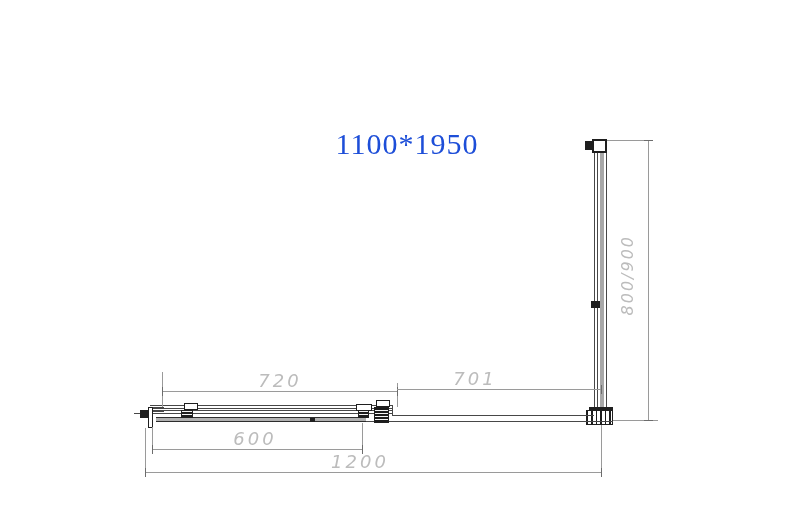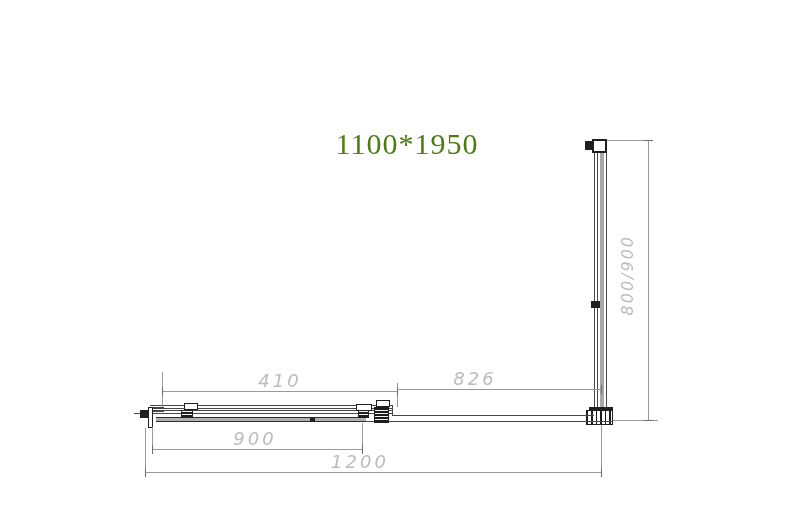--- a/index.html
+++ b/index.html
@@ -3,21 +3,21 @@
 <meta charset="utf-8">
 <style>
   html,body { margin:0; padding:0; background:#ffffff; }
   .canvas {
     position:relative; width:800px; height:526px; background:#ffffff;
     overflow:hidden; font-family:"Liberation Sans", sans-serif;
   }
   .title {
     position:absolute; left:300px; top:127px; width:214px; height:34px;
     text-align:center; font-family:"Liberation Serif","DejaVu Serif",serif;
-    font-size:30px; color:#4d7c0f; letter-spacing:1px; line-height:34px;
+    font-size:30px; color:#1d4ed8; letter-spacing:1px; line-height:34px;
   }
   .ln   { position:absolute; background:#474747; }
   .dim  { position:absolute; background:#9a9a9a; }
   .tick { position:absolute; background:#6c6c6c; }
   .dimlabel {
     position:absolute; color:#bcbcbc; font-style:italic;
     font-family:"DejaVu Sans", sans-serif; letter-spacing:3px;
     font-size:18px; text-align:center; line-height:18px; white-space:nowrap;
   }
   .dimlabel.vert {
@@ -85,36 +85,36 @@
     <div class="boxed" style="left:376px; top:399.5px; width:14px; height:7px;"></div>
     <div class="striped" style="left:374px; top:406.5px; width:15px; height:16px;"></div>
   </div>
 
   <div>
     <div class="dim" style="left:162px; top:372px; width:1px; height:35px;"></div>
     <div class="dim" style="left:397px; top:383px; width:1px; height:24px;"></div>
     <div class="dim" style="left:162px; top:391px; width:236px; height:1px;"></div>
     <div class="tick" style="left:162px; top:387px; width:1px; height:9px;"></div>
     <div class="tick" style="left:397px; top:387px; width:1px; height:9px;"></div>
-    <div class="dimlabel" style="left:240px; top:372px; width:80px;">410</div>
+    <div class="dimlabel" style="left:240px; top:372px; width:80px;">720</div>
   </div>
 
   <div>
     <div class="dim" style="left:397px; top:389px; width:204px; height:1px;"></div>
     <div class="tick" style="left:601px; top:385px; width:1px; height:9px;"></div>
-    <div class="dimlabel" style="left:435px; top:370px; width:80px;">826</div>
+    <div class="dimlabel" style="left:435px; top:370px; width:80px;">701</div>
   </div>
 
   <div>
     <div class="dim" style="left:152px; top:427px; width:1px; height:26px;"></div>
     <div class="dim" style="left:362px; top:423px; width:1px; height:30px;"></div>
     <div class="dim" style="left:152px; top:449px; width:211px; height:1px;"></div>
     <div class="tick" style="left:152px; top:445px; width:1px; height:9px;"></div>
     <div class="tick" style="left:362px; top:445px; width:1px; height:9px;"></div>
-    <div class="dimlabel" style="left:215px; top:430px; width:80px;">900</div>
+    <div class="dimlabel" style="left:215px; top:430px; width:80px;">600</div>
   </div>
 
   <div>
     <div class="dim" style="left:145px; top:428px; width:1px; height:48px;"></div>
     <div class="dim" style="left:601px; top:425px; width:1px; height:51px;"></div>
     <div class="dim" style="left:145px; top:472px; width:457px; height:1px;"></div>
     <div class="tick" style="left:145px; top:468px; width:1px; height:9px;"></div>
     <div class="tick" style="left:601px; top:468px; width:1px; height:9px;"></div>
     <div class="dimlabel" style="left:320px; top:453px; width:80px;">1200</div>
   </div>

